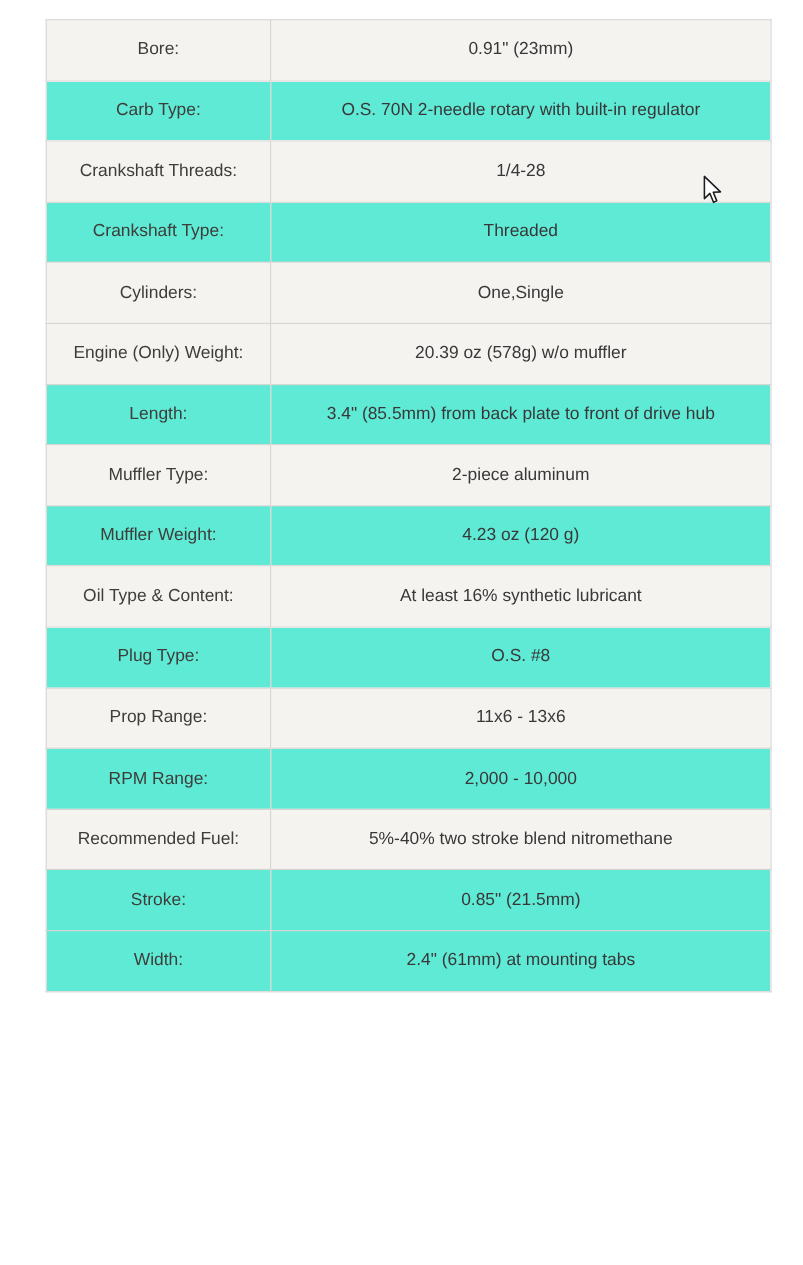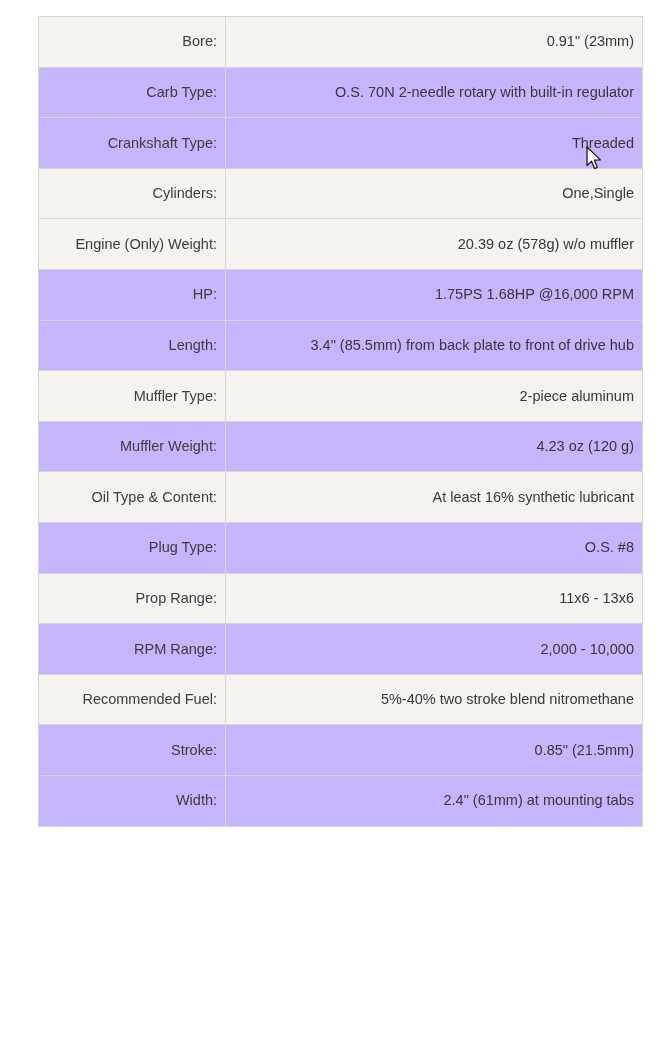--- a/index.html
+++ b/index.html
@@ -34,42 +34,42 @@
   table.spec-table col.c-value { width: 417px; }
 
   table.spec-table tr {
     height: 50.6px;
   }
 
   table.spec-table td {
     border: 1px solid #d8d6d2;
     padding: 0 8px;
     vertical-align: middle;
-    text-align: right;
+    text-align: center;
     color: #3a3a38;
     font-size: 14.5px;
     line-height: 1.3;
     font-weight: 400;
     white-space: nowrap;
     overflow: hidden;
   }
 
   table.spec-table td.label {
     color: #3d3d3b;
   }
 
   table.spec-table td.value {
     color: #38383a;
   }
 
   table.spec-table tr.shade td {
     background: #f5f3ef;
   }
   table.spec-table tr.plain td {
-    background: #c4b5fd;
+    background: #5eead4;
   }
 
   
   #mouse-cursor {
     position: absolute;
     left: 585px;
     top: 146px;
     width: 18px;
     height: 26px;
     pointer-events: none;
@@ -86,35 +86,35 @@
     </colgroup>
     <tbody id="spec-table-body">
         <tr class="shade">
           <td class="label">Bore:</td>
           <td class="value">0.91" (23mm)</td>
         </tr>
         <tr class="plain">
           <td class="label">Carb Type:</td>
           <td class="value">O.S. 70N 2-needle rotary with built-in regulator</td>
         </tr>
+        <tr class="shade">
+          <td class="label">Crankshaft Threads:</td>
+          <td class="value">1/4-28</td>
+        </tr>
         <tr class="plain">
           <td class="label">Crankshaft Type:</td>
           <td class="value">Threaded</td>
         </tr>
         <tr class="shade">
           <td class="label">Cylinders:</td>
           <td class="value">One,Single</td>
         </tr>
         <tr class="shade">
           <td class="label">Engine (Only) Weight:</td>
           <td class="value">20.39 oz (578g) w/o muffler</td>
-        </tr>
-        <tr class="plain">
-          <td class="label">HP:</td>
-          <td class="value">1.75PS 1.68HP @16,000 RPM</td>
         </tr>
         <tr class="plain">
           <td class="label">Length:</td>
           <td class="value">3.4" (85.5mm) from back plate to front of drive hub</td>
         </tr>
         <tr class="shade">
           <td class="label">Muffler Type:</td>
           <td class="value">2-piece aluminum</td>
         </tr>
         <tr class="plain">

